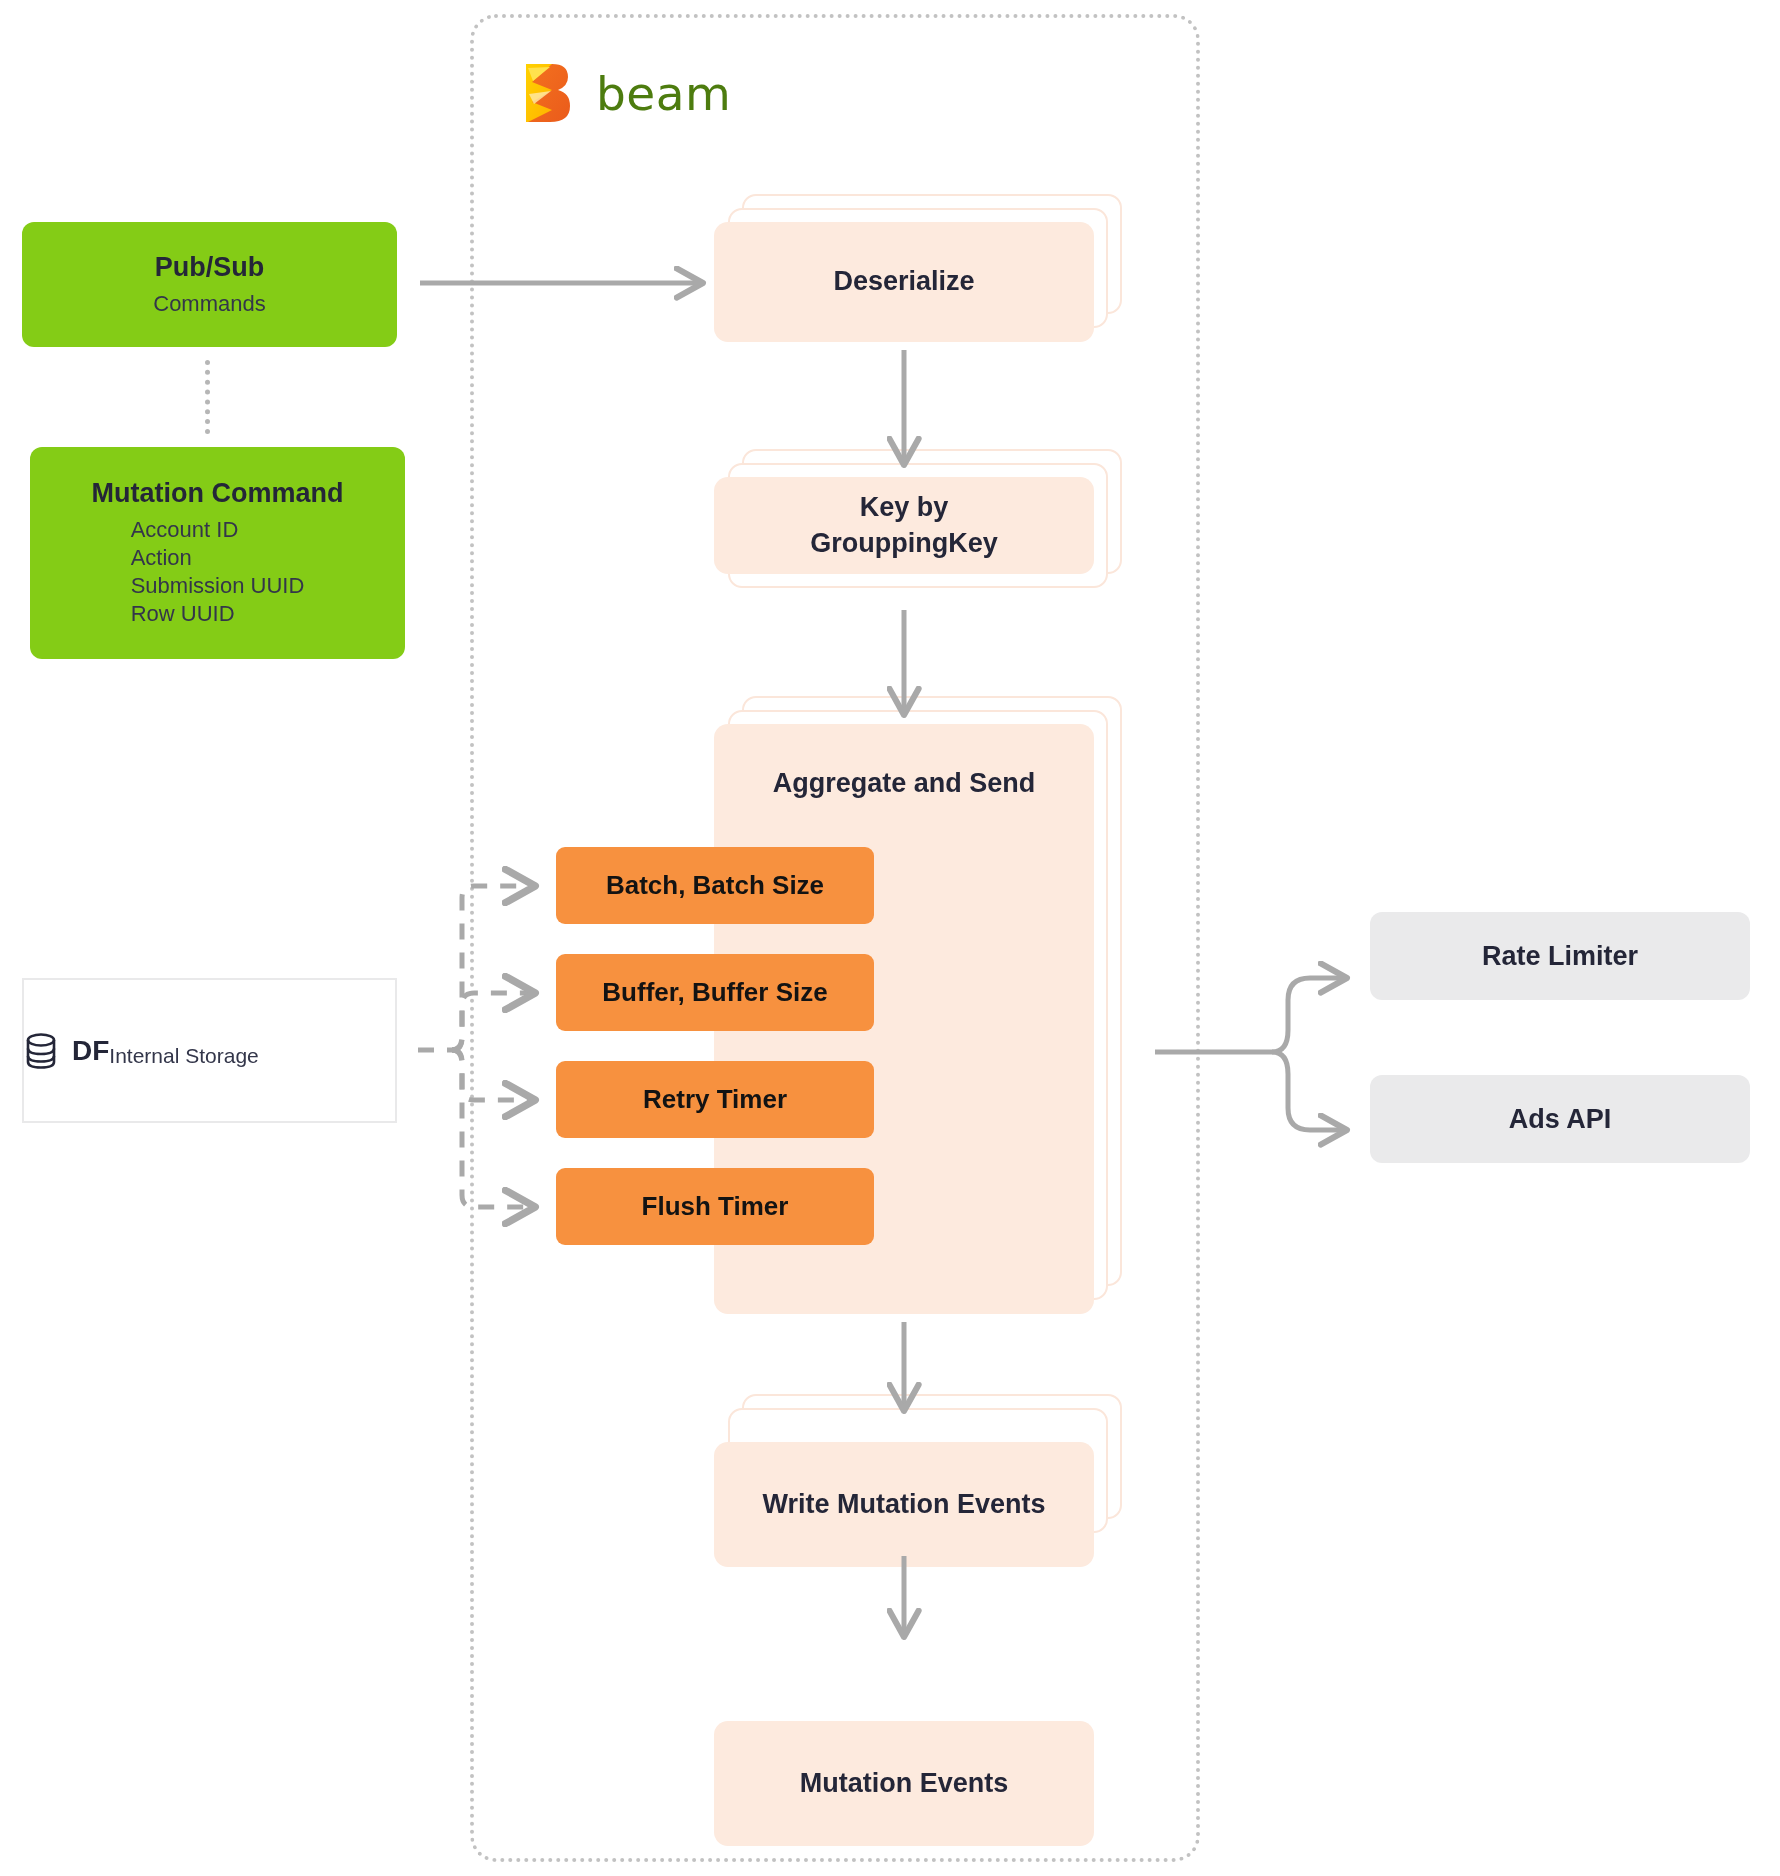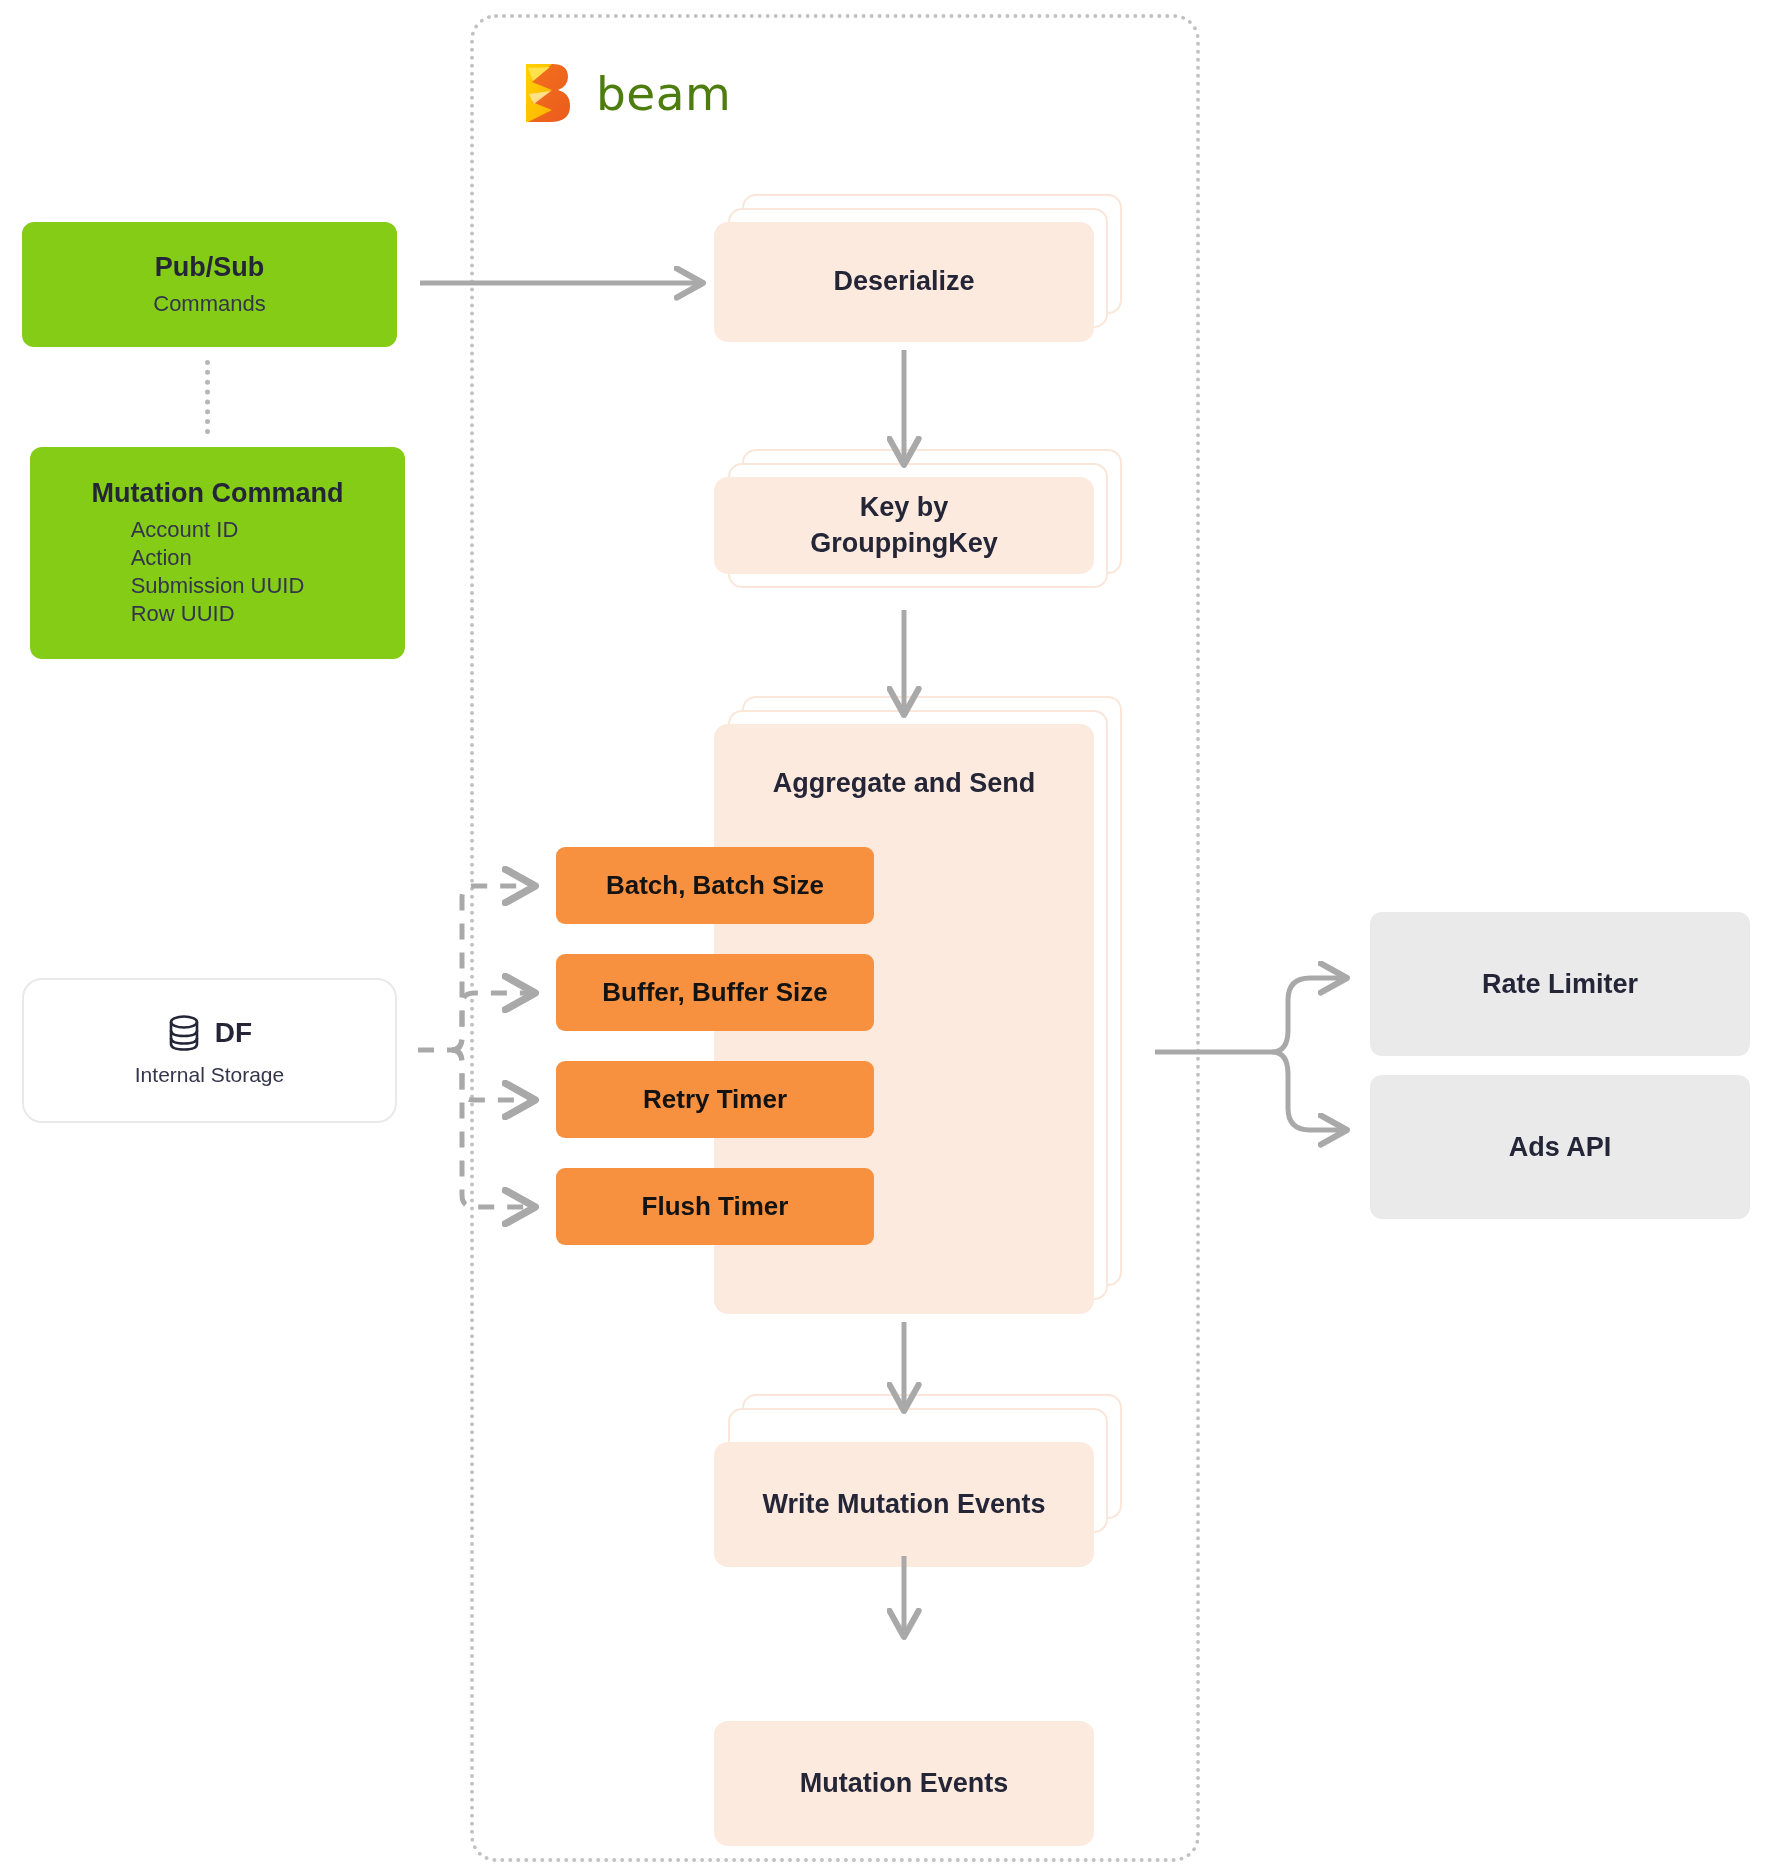--- a/index.html
+++ b/index.html
@@ -57,23 +57,23 @@
     width: 0; height: 74px;
     border-left: 5px dotted #b6b6b6;
   }
 
   
   #df-box {
     left: 22px; top: 978px;
     width: 375px; height: 145px;
     background: #ffffff;
     border: 2px solid #e9e9ea;
-    border-radius: 20px;
-    display: flex; flex-direction: column;
-    align-items: center; justify-content: center;
+    border-radius: 0;
+    display: flex; flex-direction: row;
+    align-items: center; 
   }
   .df-row { display: flex; align-items: center; gap: 14px; }
   .df-label { font-size: 28px; font-weight: bold; color: #242638; }
   .df-sub { font-size: 21px; color: #33364a; margin-top: 11px; }
   .stack-ghost {
     border: 2px solid #fbe6da;
     border-radius: 14px;
     background: #ffffff;
   }
   .card-front {
@@ -124,21 +124,21 @@
   }
   #btn-batch  { top: 847px; }
   #btn-buffer { top: 954px; }
   #btn-retry  { top: 1061px; }
   #btn-flush  { top: 1168px; }
 
   
   .gray-box {
     background: #eaeaeb;
     border-radius: 12px;
-    width: 380px; height: 144px;
+    width: 380px; height: 88px;
     display: flex; align-items: center; justify-content: center;
     color: #242638;
     font-size: 27px; font-weight: bold;
     left: 1370px;
   }
   #rate-box { top: 912px; }
   #ads-box  { top: 1075px; }
 
   
   #wires { left: 0; top: 0; width: 1780px; height: 1876px; pointer-events: none; }

